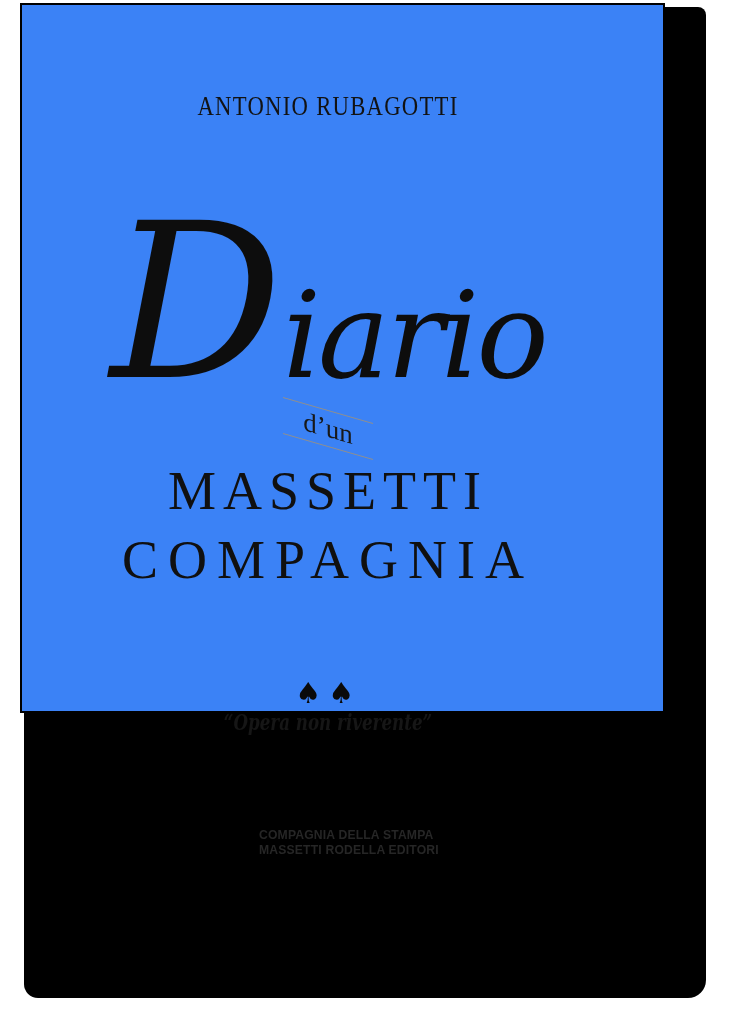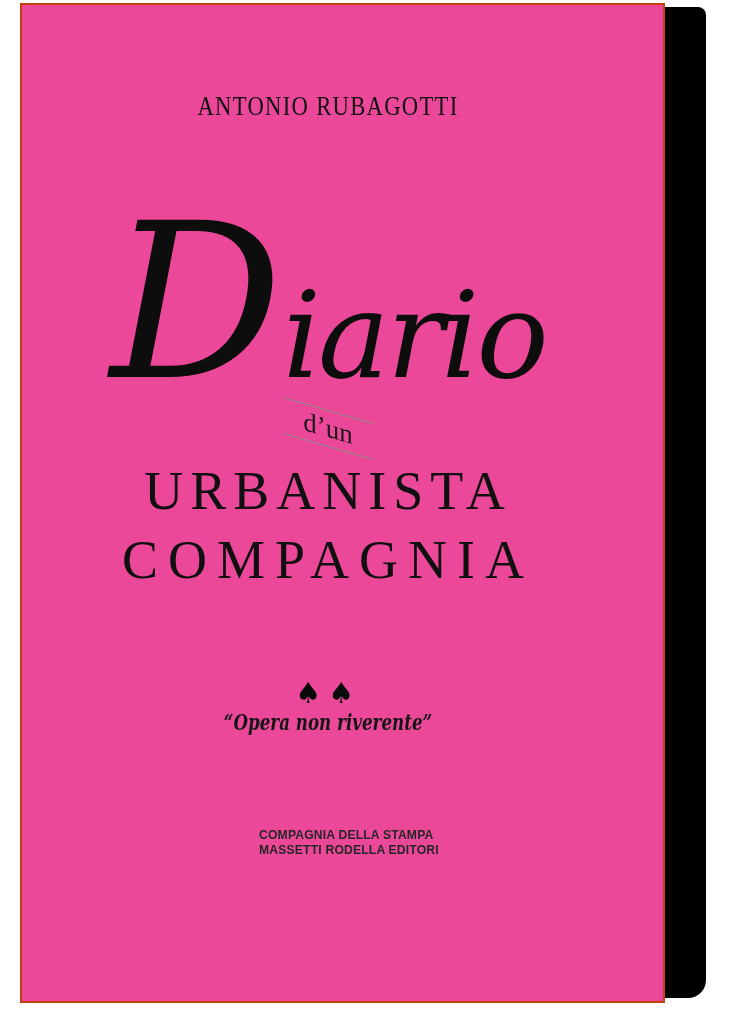--- a/index.html
+++ b/index.html
@@ -16,23 +16,23 @@
   .book-shadow {
     position: absolute;
     left: 24px; top: 7px;
     width: 682px; height: 991px;
     background: #000000;
     border-radius: 4px 8px 18px 14px;
   }
   .page {
     position: absolute;
     left: 20px; top: 3px;
-    width: 645px; height: 1000px;
-    background: #ec4899;
-    border: 2px solid #c2410c;
+    width: 645px; height: 710px;
+    background: #3b82f6;
+    border: 2px solid #000000;
   }
   .content {
     position: absolute;
     left: 0; top: 0;
     width: 612px; height: 100%;
   }
   .author {
     position: absolute;
     top: 86px; left: 0; width: 100%;
     text-align: center;
@@ -130,21 +130,21 @@
 
       <div class="author">ANTONIO RUBAGOTTI</div>
 
       <div class="script-title"><span class="initial">D</span><span class="rest">iario</span></div>
 
       <div class="dun-block">
         <span>d’un</span>
       </div>
 
       <div class="main-title">
-        <span class="line1">URBANISTA</span>
+        <span class="line1">MASSETTI</span>
         <span class="line2">COMPAGNIA</span>
       </div>
 
       <div class="ornament"><span>♠</span><span>♠</span></div>
 
       <div class="motto">“Opera non riverente”</div>
 
       <div class="publisher">
         <div>COMPAGNIA DELLA STAMPA</div>
         <div>MASSETTI RODELLA EDITORI</div>

